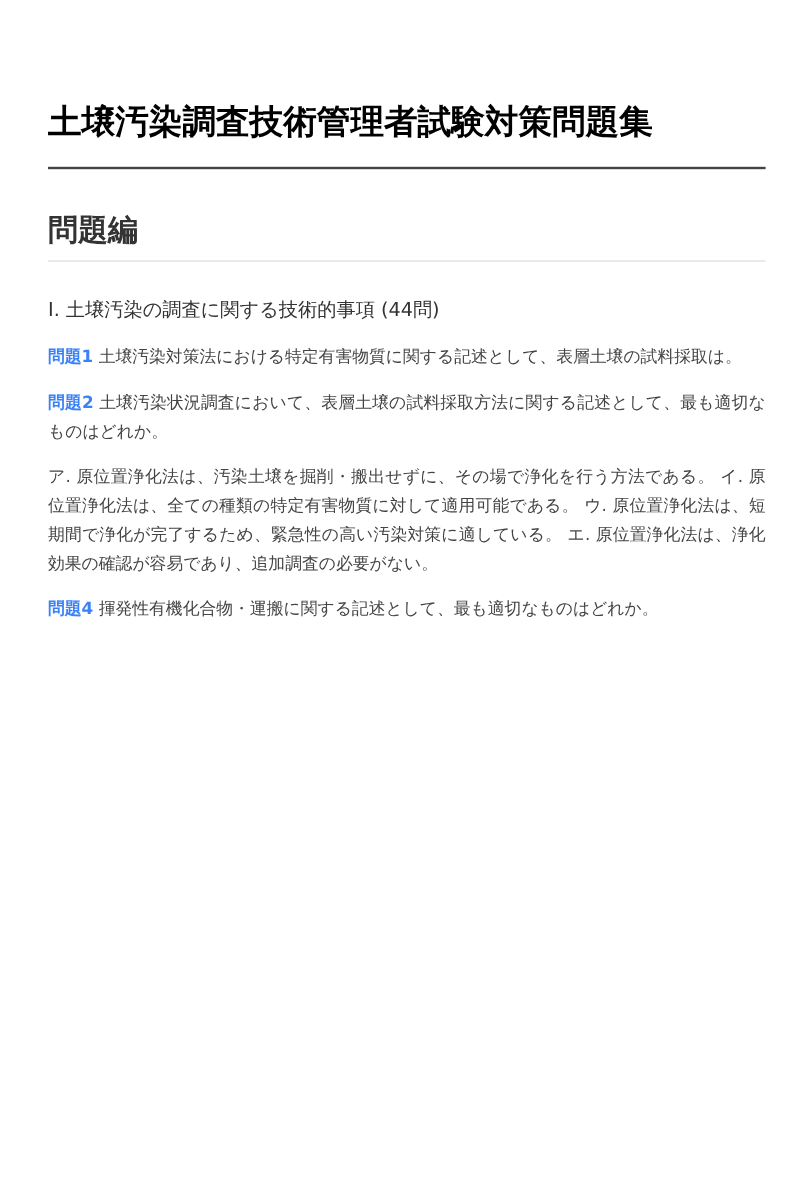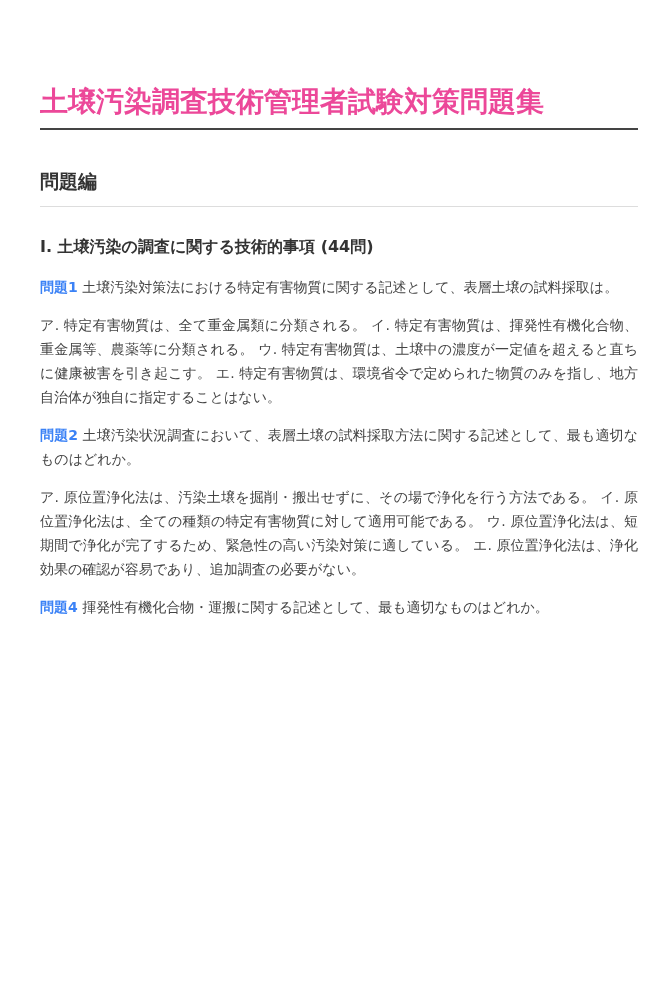--- a/index.html
+++ b/index.html
@@ -4,32 +4,32 @@
   <style>
     html, body { margin: 0; padding: 0; background: #ffffff; }
     body {
       width: 672px;
       min-height: 997px;
       font-family: "DejaVu Sans", "Liberation Sans", sans-serif;
       color: #333333;
     }
     .page { padding: 82px 34px 40px 40px; }
     .doc-title {
-      font-size: 28px; font-weight: bold; color: #ec4899;
-      margin: 0; padding-bottom: 6px;
+      font-size: 28px; font-weight: bold; color: #000000;
+      margin: 0; padding-bottom: 17px;
       border-bottom: 2px solid #444444;
       letter-spacing: 0px; line-height: 40px;
     }
     .part-title {
-      font-size: 19px; font-weight: bold; color: #333333;
+      font-size: 25px; font-weight: bold; color: #333333;
       margin: 36px 0 0 0; padding-bottom: 10px;
       border-bottom: 1px solid #dddddd; line-height: 30px;
     }
     .section-title {
-      font-size: 16px; font-weight: bold; color: #333333;
+      font-size: 16px; font-weight: normal; color: #333333;
       margin: 26px 0 0 0; line-height: 28px;
     }
     .q, .opts {
       font-size: 14px; line-height: 24px; color: #444444;
       margin: 14px 0 0 0;
       text-align: justify;
     }
     .q-label { font-weight: bold; color: #3b82f6; }
   </style>
 </head>
@@ -39,21 +39,20 @@
   <h1 class="doc-title">土壌汚染調査技術管理者試験対策問題集</h1>
   <h2 class="part-title">問題編</h2>
 
   <section>
     <h3 class="section-title">I. 土壌汚染の調査に関する技術的事項 (44問)</h3>
 
     <p class="q">
       <span class="q-label">問題1</span>
       <span>土壌汚染対策法における特定有害物質に関する記述として、表層土壌の試料採取は。</span>
     </p>
-    <p class="opts">ア. 特定有害物質は、全て重金属類に分類される。 イ. 特定有害物質は、揮発性有機化合物、重金属等、農薬等に分類される。 ウ. 特定有害物質は、土壌中の濃度が一定値を超えると直ちに健康被害を引き起こす。 エ. 特定有害物質は、環境省令で定められた物質のみを指し、地方自治体が独自に指定することはない。</p>
 
     <p class="q">
       <span class="q-label">問題2</span>
       <span>土壌汚染状況調査において、表層土壌の試料採取方法に関する記述として、最も適切なものはどれか。</span>
     </p>
   </section>
 
   <section>
 
     <p class="opts">ア. 原位置浄化法は、汚染土壌を掘削・搬出せずに、その場で浄化を行う方法である。 イ. 原位置浄化法は、全ての種類の特定有害物質に対して適用可能である。 ウ. 原位置浄化法は、短期間で浄化が完了するため、緊急性の高い汚染対策に適している。 エ. 原位置浄化法は、浄化効果の確認が容易であり、追加調査の必要がない。</p>

